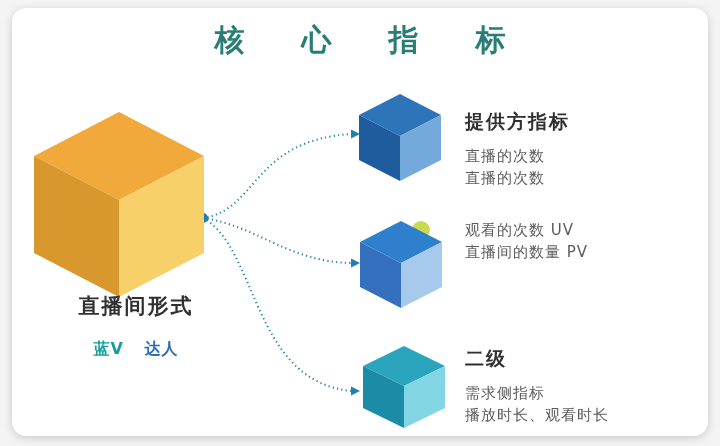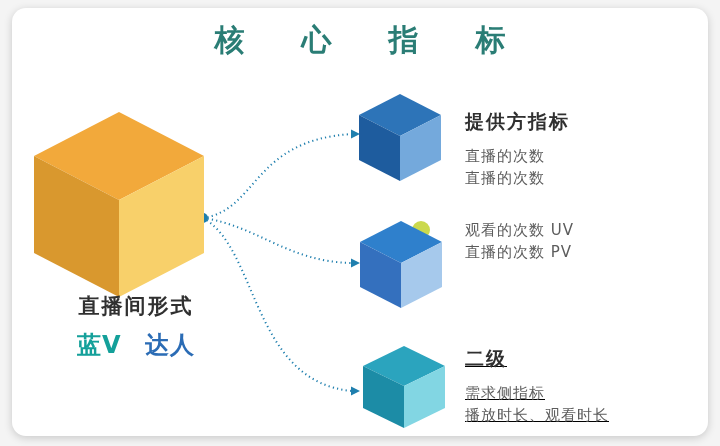--- a/index.html
+++ b/index.html
@@ -20,27 +20,27 @@
     text-align:center;
     font-size:30px;font-weight:bold;color:var(--c-title);
     letter-spacing:57px;padding-left:57px;box-sizing:border-box;
   }
   svg.diagram{position:absolute;left:0;top:0;}
   .source-label{
     position:absolute;left:30px;top:292px;width:212px;
     text-align:center;
   }
   .source-title{font-size:21px;font-weight:bold;color:var(--c-heading);letter-spacing:2px;}
-  .source-sub{margin-top:9px;font-size:24px;font-weight:bold;letter-spacing:1px;}
+  .source-sub{margin-top:19px;font-size:16px;font-weight:bold;letter-spacing:1px;}
   .blue-v{color:var(--c-blue_v);}
   .daren{color:var(--c-daren);margin-left:14px;}
   .section{position:absolute;left:465px;width:240px;}
   .sec-1{top:89px;margin-top:20px;}
   .sec-2{top:219px;}
-  .sec-3{top:346px;text-decoration:underline;}
+  .sec-3{top:346px;}
   .section h3{
     margin:0 0 10px 0;font-size:19px;font-weight:bold;
     color:var(--c-heading);letter-spacing:2px;
   }
   .section .line{
     font-size:15px;color:var(--c-body);line-height:22px;letter-spacing:1px;
   }
 </style>
 </head>
 <body>
@@ -98,21 +98,21 @@
   </div>
 
   <div class="section sec-1">
     <h3>提供方指标</h3>
     <div class="line">直播的次数</div>
     <div class="line">直播的次数</div>
   </div>
 
   <div class="section sec-2">
     <div class="line">观看的次数 UV</div>
-    <div class="line">直播的次数 PV</div>
+    <div class="line">直播间的数量 PV</div>
   </div>
 
   <div class="section sec-3">
     <h3>二级</h3>
     <div class="line">需求侧指标</div>
     <div class="line">播放时长、观看时长</div>
   </div>
 
 </div>
 

